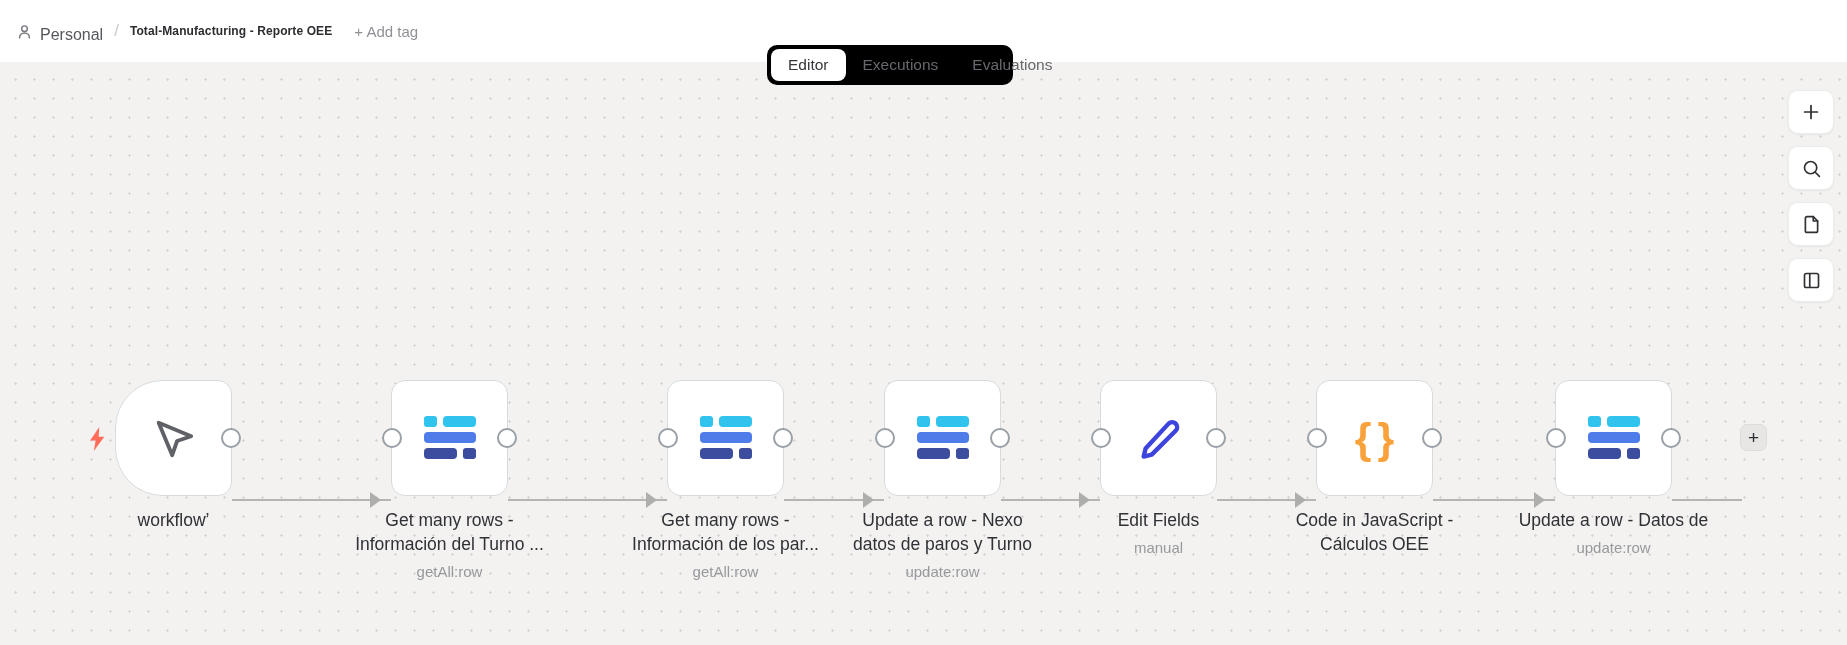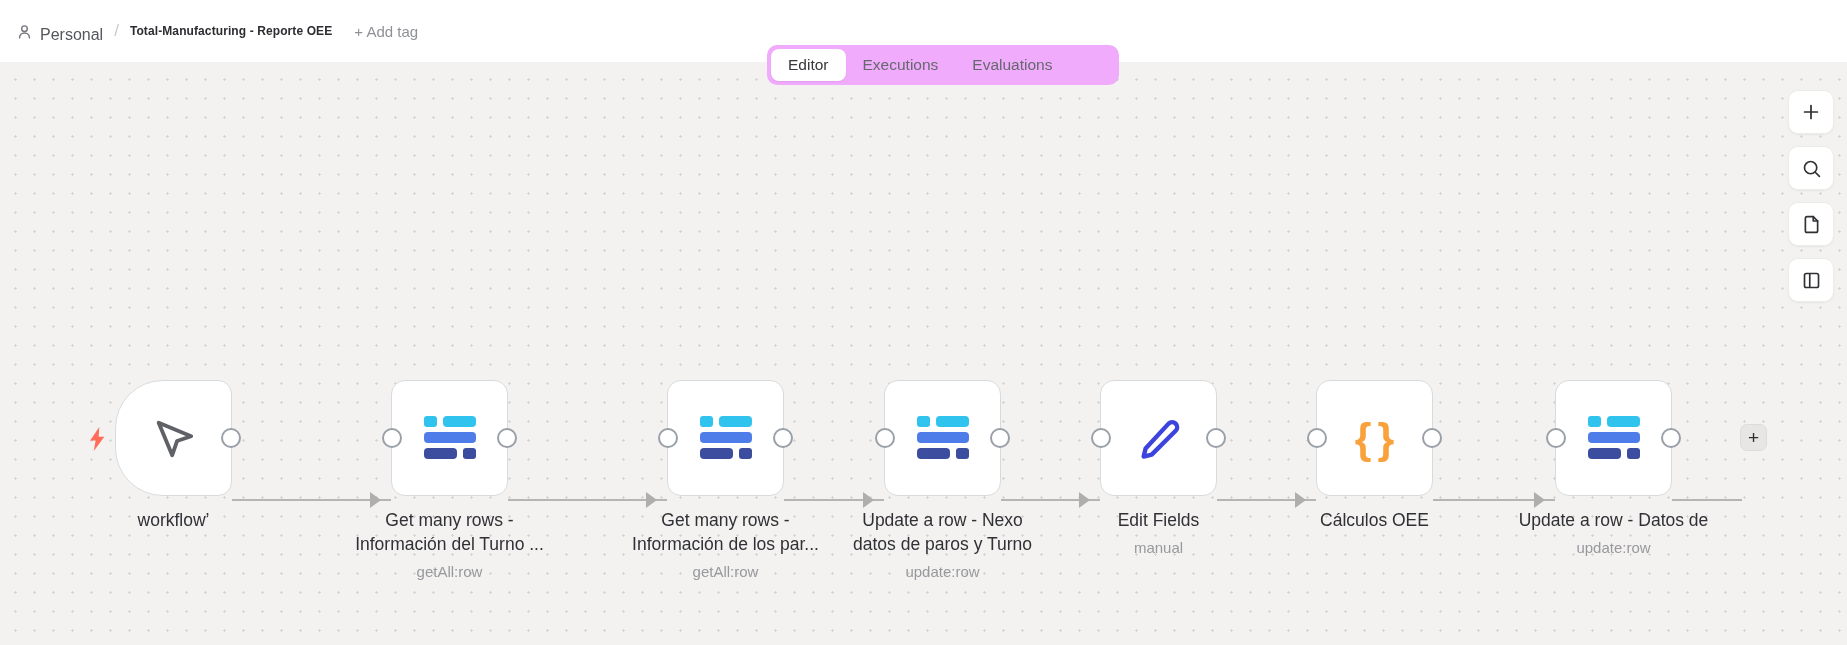--- a/index.html
+++ b/index.html
@@ -11,21 +11,21 @@
   .crumbs { position:absolute; left:16px; top:0; height:62px; display:flex; align-items:center; }
   .person-ic { display:inline-flex; margin-right:7px; color:#75777c; }
   .crumb-project { font-size:16px; color:#55575c;margin-top:8px; }
   .crumb-sep { font-size:17px; color:#c9cbce; margin:0 11px; }
   .wf-title { font-size:12px; font-weight:700; color:#2c2d31; letter-spacing:.1px; }
   .add-tag { font-size:15px; color:#8f9196; margin-left:22px; cursor:pointer; }
 
   .topbar-right { position:absolute; right:0; top:0; height:62px; }
 
   
-  .tabbar { position:absolute; left:767px; top:45px; width:352px; height:40px; background:#f0abfc;
+  .tabbar { position:absolute; left:767px; top:45px; width:246px; height:40px; background:#000000;
     border-radius:10px; display:flex; align-items:center; padding:4px; z-index:30; }
   .tab { height:32px; display:flex; align-items:center; justify-content:center; padding:0 17px;
     font-size:15.5px; color:#66686d; border-radius:8px; cursor:pointer; white-space:nowrap; }
   .tab.active { background:#ffffff; color:#36373b; font-weight:500; box-shadow:0 1px 2px rgba(0,0,0,.07); }
 
   
   .canvas { position:absolute; left:0; top:62px; width:1847px; height:583px; background:#f3f2f0;
     background-image:radial-gradient(circle, #d6d5d3 1.3px, transparent 1.4px);
     background-size:19px 19px; background-position:6px 8px; }
 
@@ -217,20 +217,21 @@
     </div>
   </div>
 
   <div class="node-wrap" style="left:1316px;">
     <div class="node-box">
       <span class="braces">{}</span>
       <span class="port in"></span>
       <span class="port out"></span>
     </div>
     <div class="node-label">
+      <span>Code in JavaScript -</span>
       <span>Cálculos OEE</span>
 
     </div>
   </div>
 
   <div class="node-wrap" style="left:1555px;">
     <div class="node-box">
       <span>
         <svg class="baserow-ic" width="52" height="44" viewBox="0 0 52 44">
             <rect x="0" y="0" width="13" height="11" rx="3" fill="#30c3ee"></rect>

